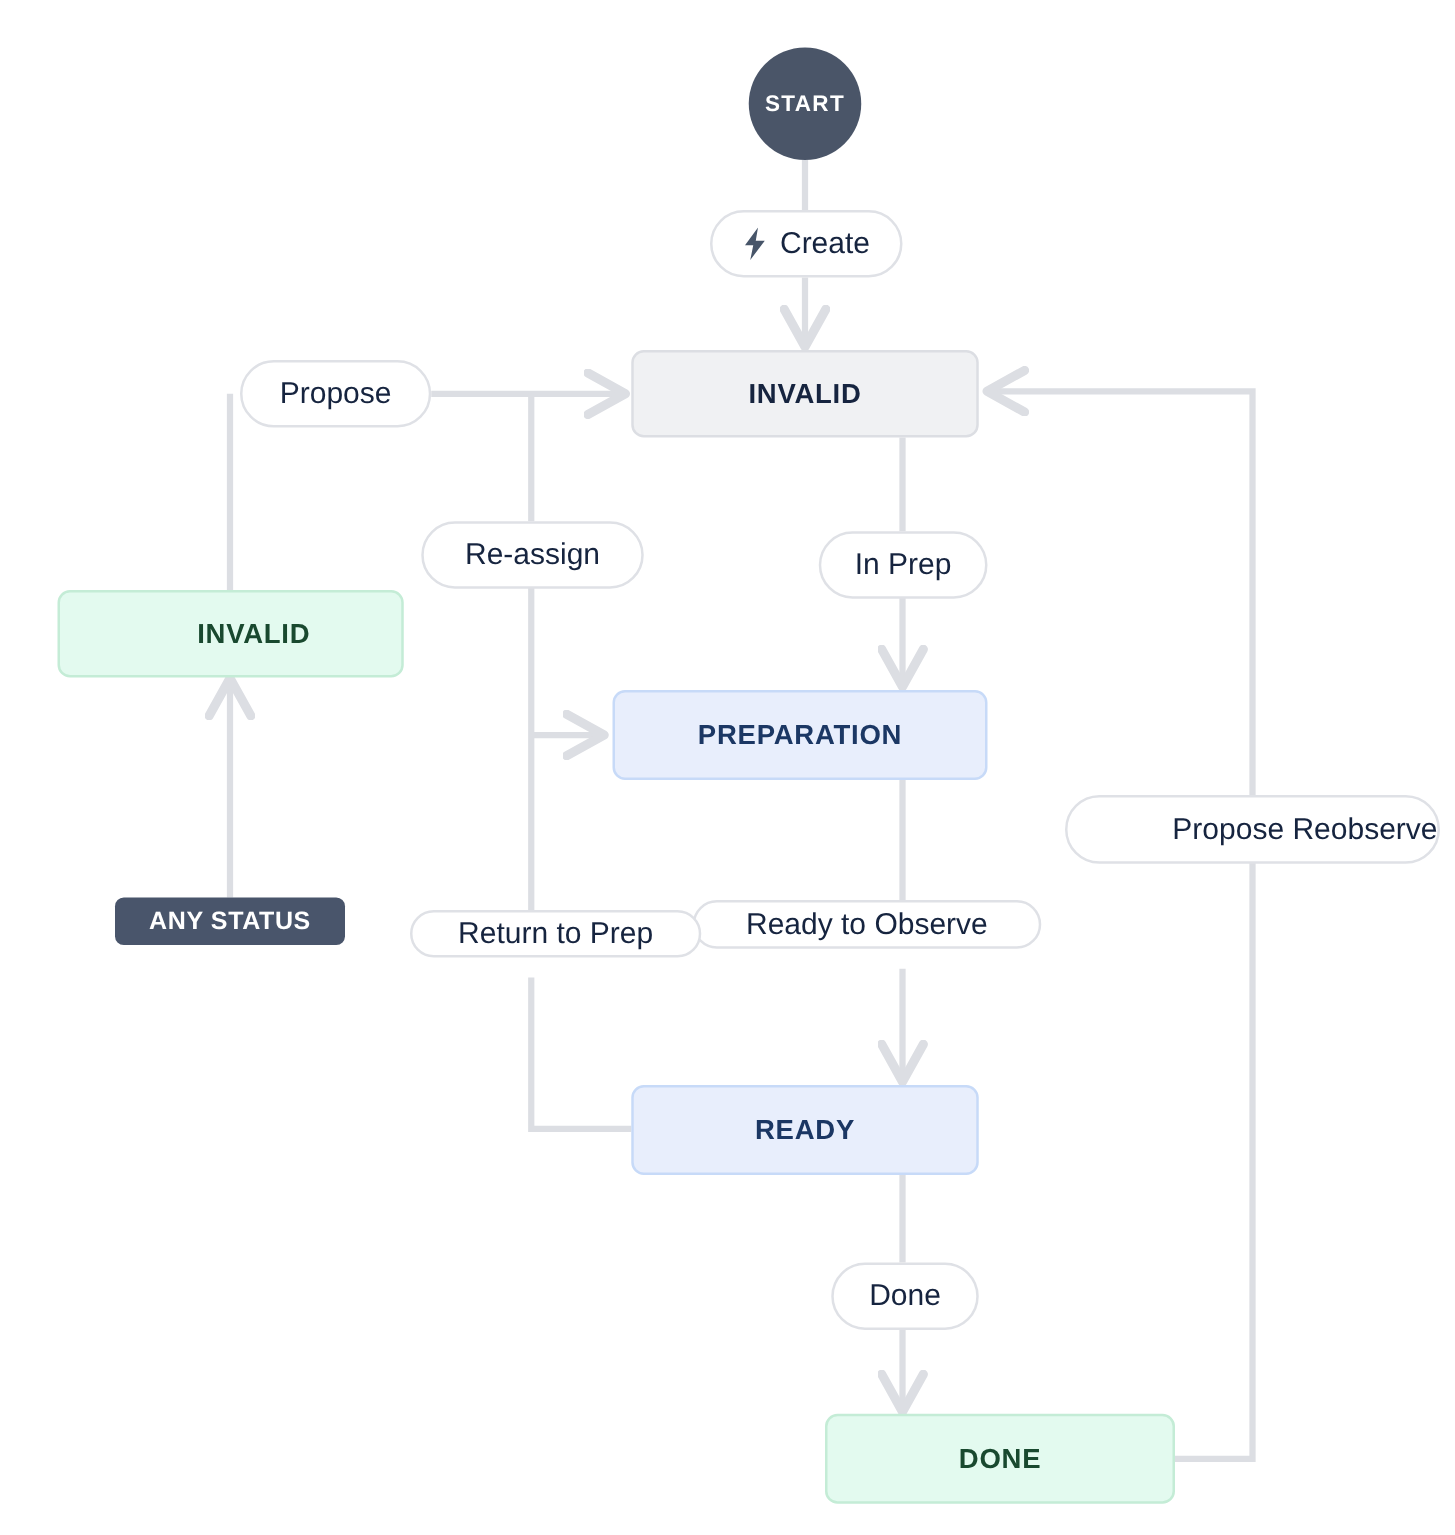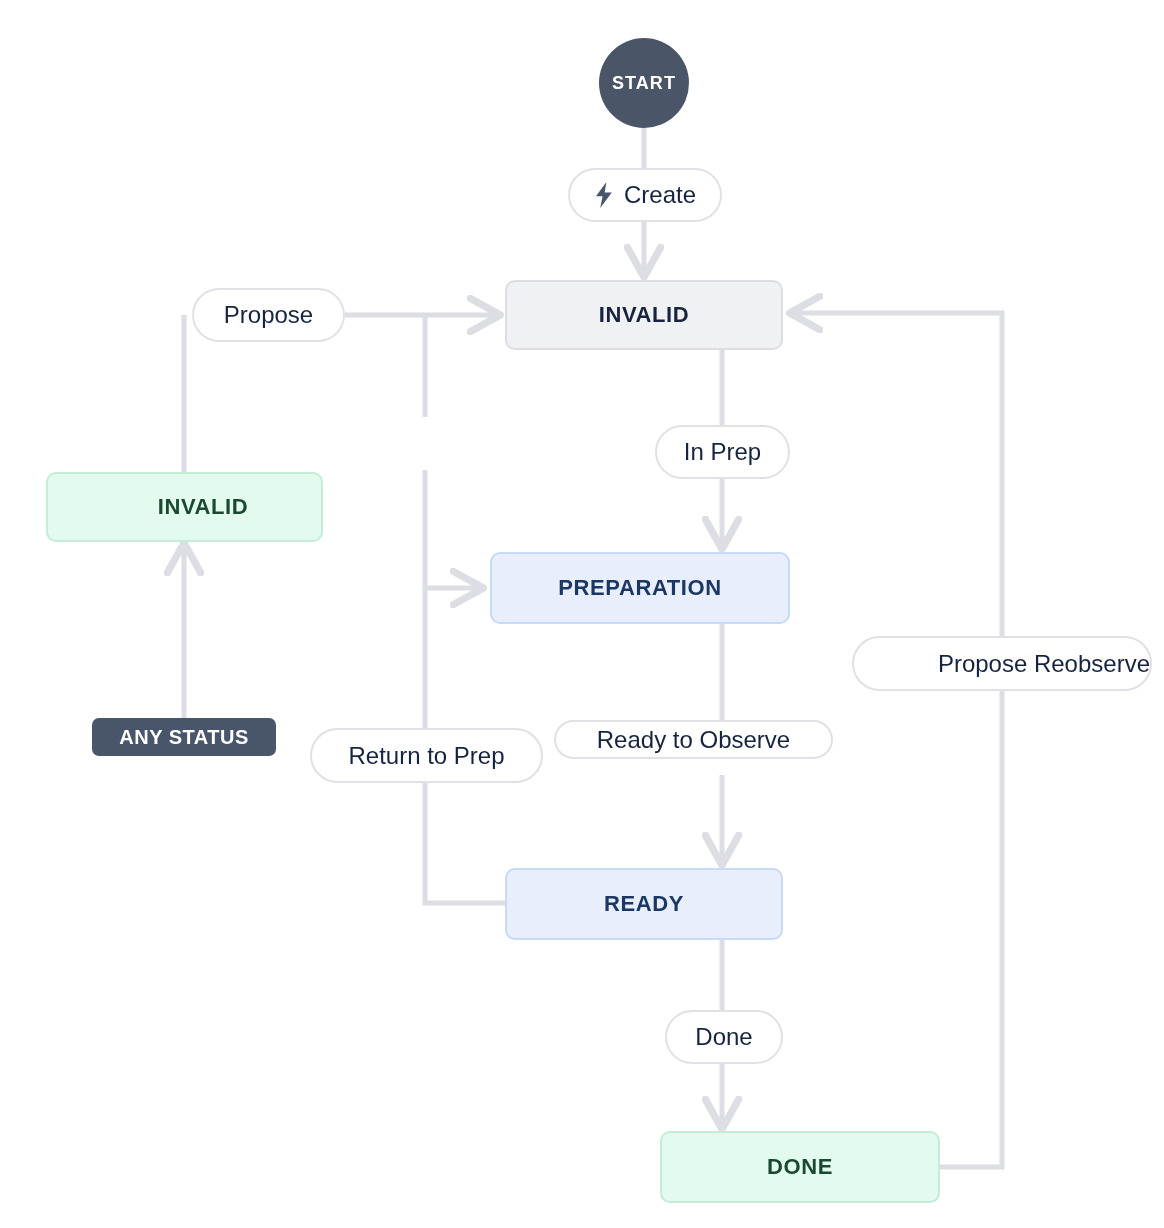--- a/index.html
+++ b/index.html
@@ -197,26 +197,29 @@
   </div>
 
   <div class="pill" style="left:192px; top:288px; width:153px; height:54px;">
     <span>Propose</span>
   </div>
 
   <div class="pill" style="left:655px; top:425px; width:135px; height:54px;">
     <span>In Prep</span>
   </div>
 
+  <div class="pill" style="left:337px; top:417px; width:178px; height:54px;">
+    <span>Re-assign</span>
+  </div>
 
   <div class="pill" style="left:554px; top:720px; width:279px; height:39px;text-align:center;">
     <span>Ready to Observe</span>
   </div>
 
-  <div class="pill" style="left:310px; top:728px; width:233px; height:55px;">
+  <div class="pill" style="left:328px; top:728px; width:233px; height:38px;">
     <span>Return to Prep</span>
   </div>
 
   <div class="pill" style="left:665px; top:1010px; width:118px; height:54px;">
     <span>Done</span>
   </div>
 
   <div class="pill" style="left:852px; top:636px; width:300px; height:55px;justify-content:flex-end;">
     <span>Propose Reobserve</span>
   </div>

